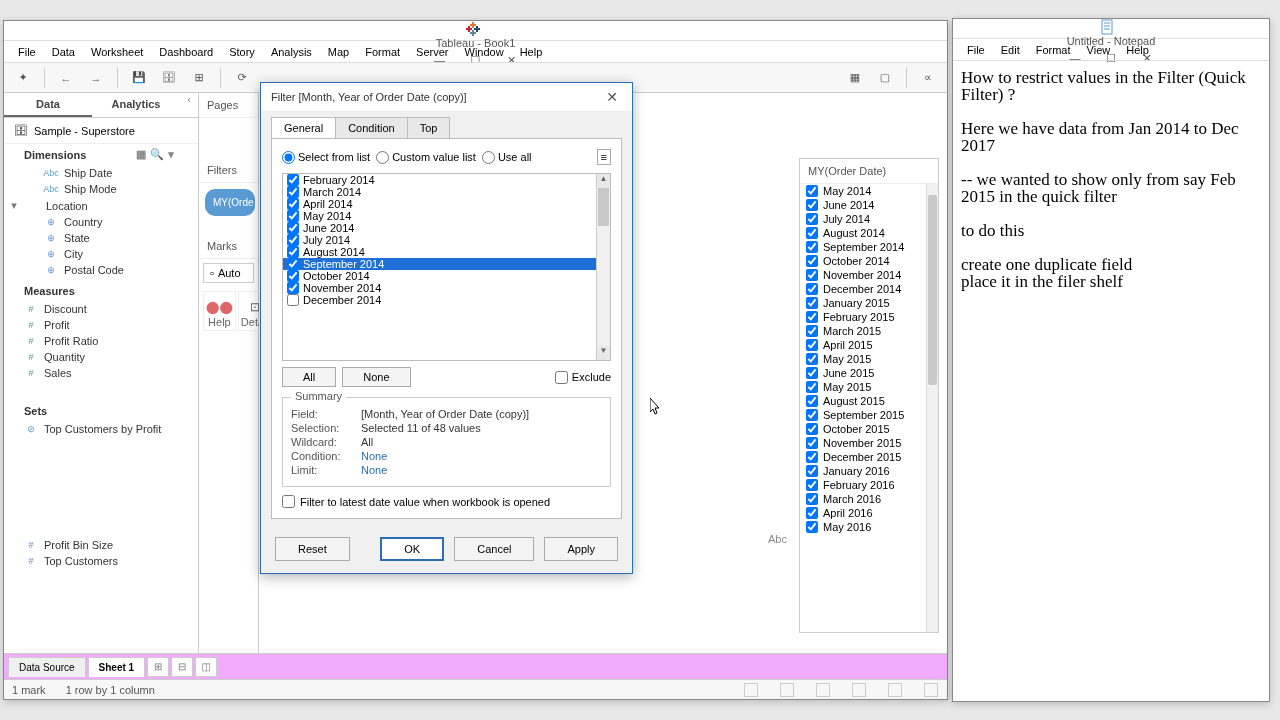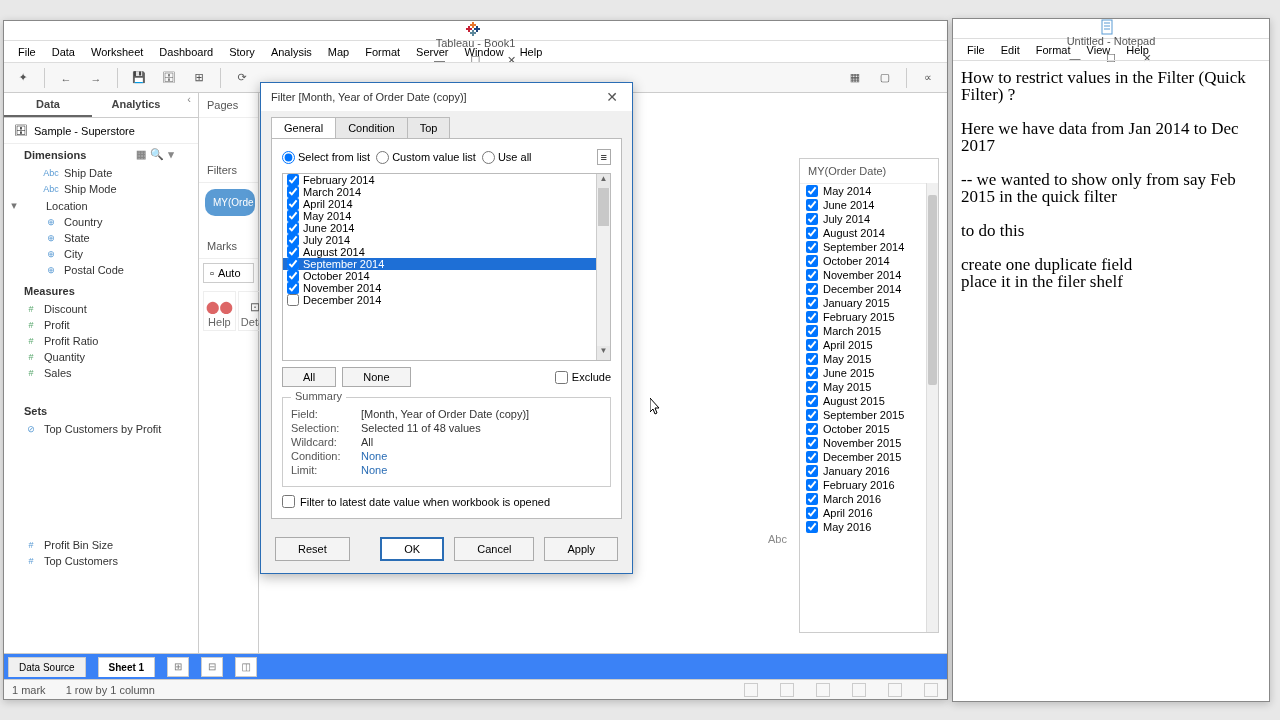--- a/index.html
+++ b/index.html
@@ -80,21 +80,21 @@
 .srow .lbl { width: 70px; color: #555; }
 .srow .val { color: #333; }
 .srow .val.link { color: #2a6db5; }
 .chk-row { display: flex; align-items: center; gap: 5px; margin-top: 8px; }
 .dlg-buttons { display: flex; gap: 10px; padding: 8px 14px 12px; justify-content: space-between; }
 .dlg-buttons .right { display: flex; gap: 10px; }
 .pbtn { padding: 4px 22px; border: 1px solid #aaa; background: #f4f4f4; cursor: pointer; }
 .pbtn.primary { border: 2px solid #2a6db5; background: #fff; }
 
 
-.bottom-tabs { height: 26px; border-top: 1px solid #ccc; display: flex; align-items: center; padding: 0 4px; gap: 12px; background: #3b82f6; }
+.bottom-tabs { height: 26px; border-top: 1px solid #ccc; display: flex; align-items: center; padding: 0 4px; gap: 2px; background: #f0abfc; }
 .bt { padding: 4px 10px; border: 1px solid #ccc; border-bottom: none; background: #fff; cursor: pointer; font-size: 10px; }
 .bt.ds { background: #f0f0f0; }
 .bt.active { font-weight: 600; }
 .bticon { width: 22px; height: 20px; border: 1px solid #ccc; display: flex; align-items: center; justify-content: center; cursor: pointer; background: #fff; font-size: 10px; color: #777; }
 .status-bar { height: 20px; border-top: 1px solid #ccc; display: flex; align-items: center; padding: 0 8px; gap: 20px; color: #555; background: #f7f7f7; font-size: 10px; }
 .status-bar .sp { flex: 1; }
 .navbtn { width: 14px; height: 14px; border: 1px solid #ccc; display: inline-block; margin: 0 1px; }
 
 
 #notepad-win { left: 952px; top: 18px; width: 318px; height: 684px; display: flex; flex-direction: column; }

